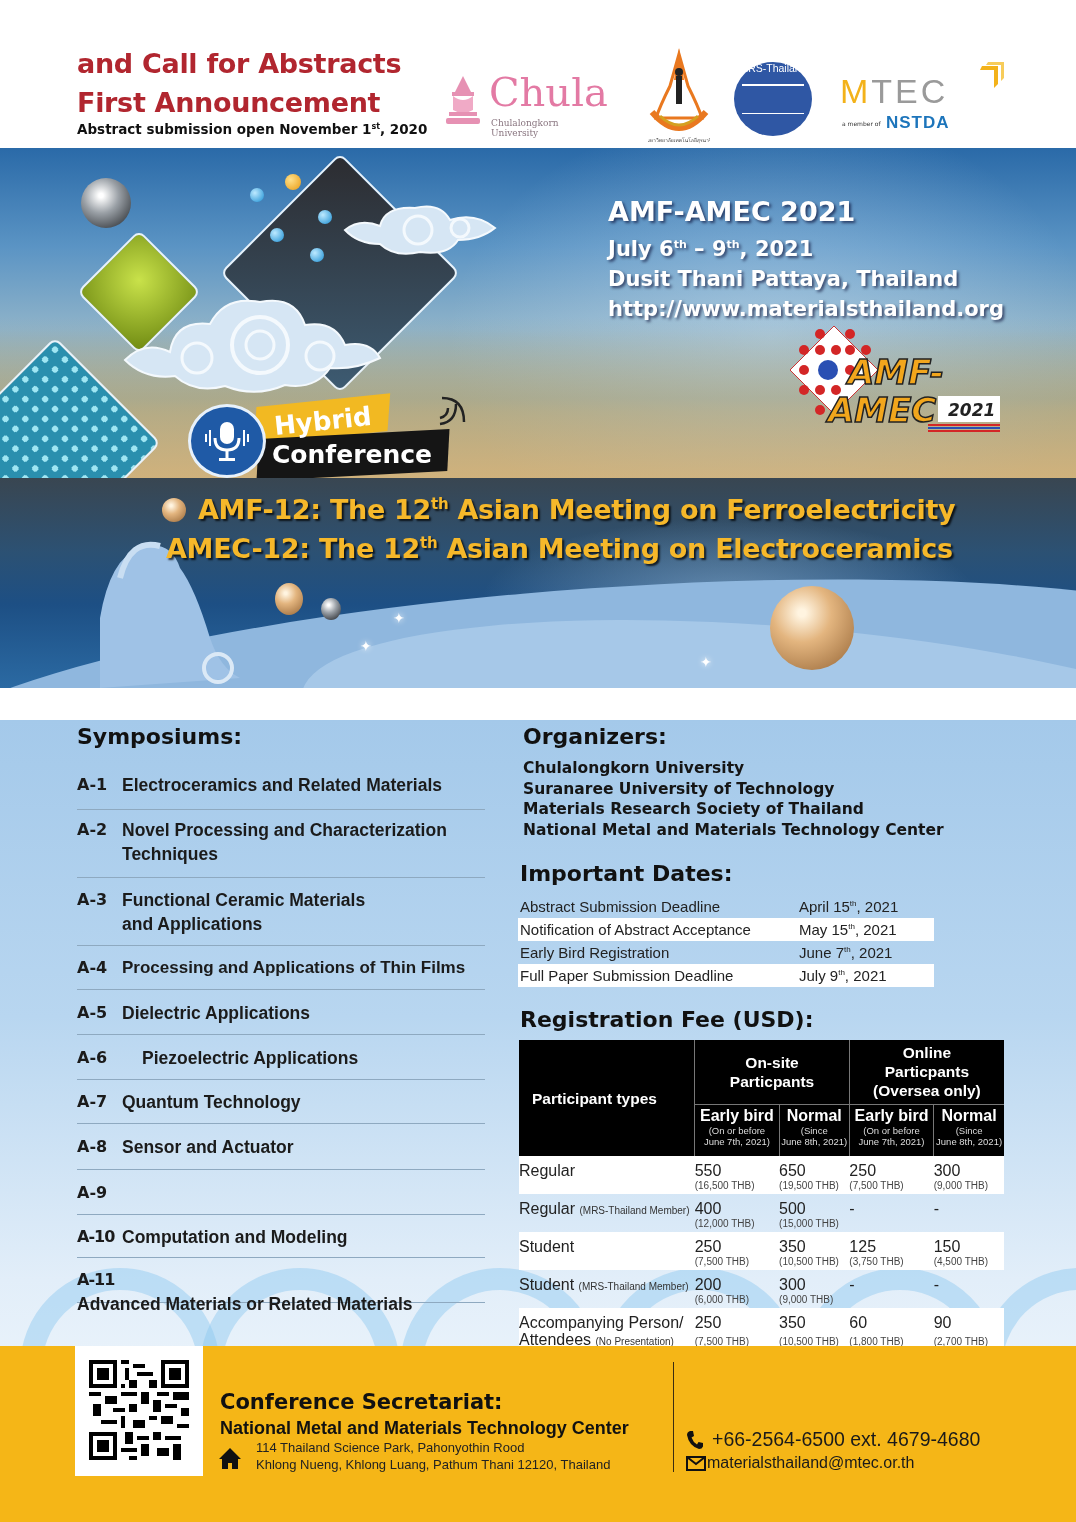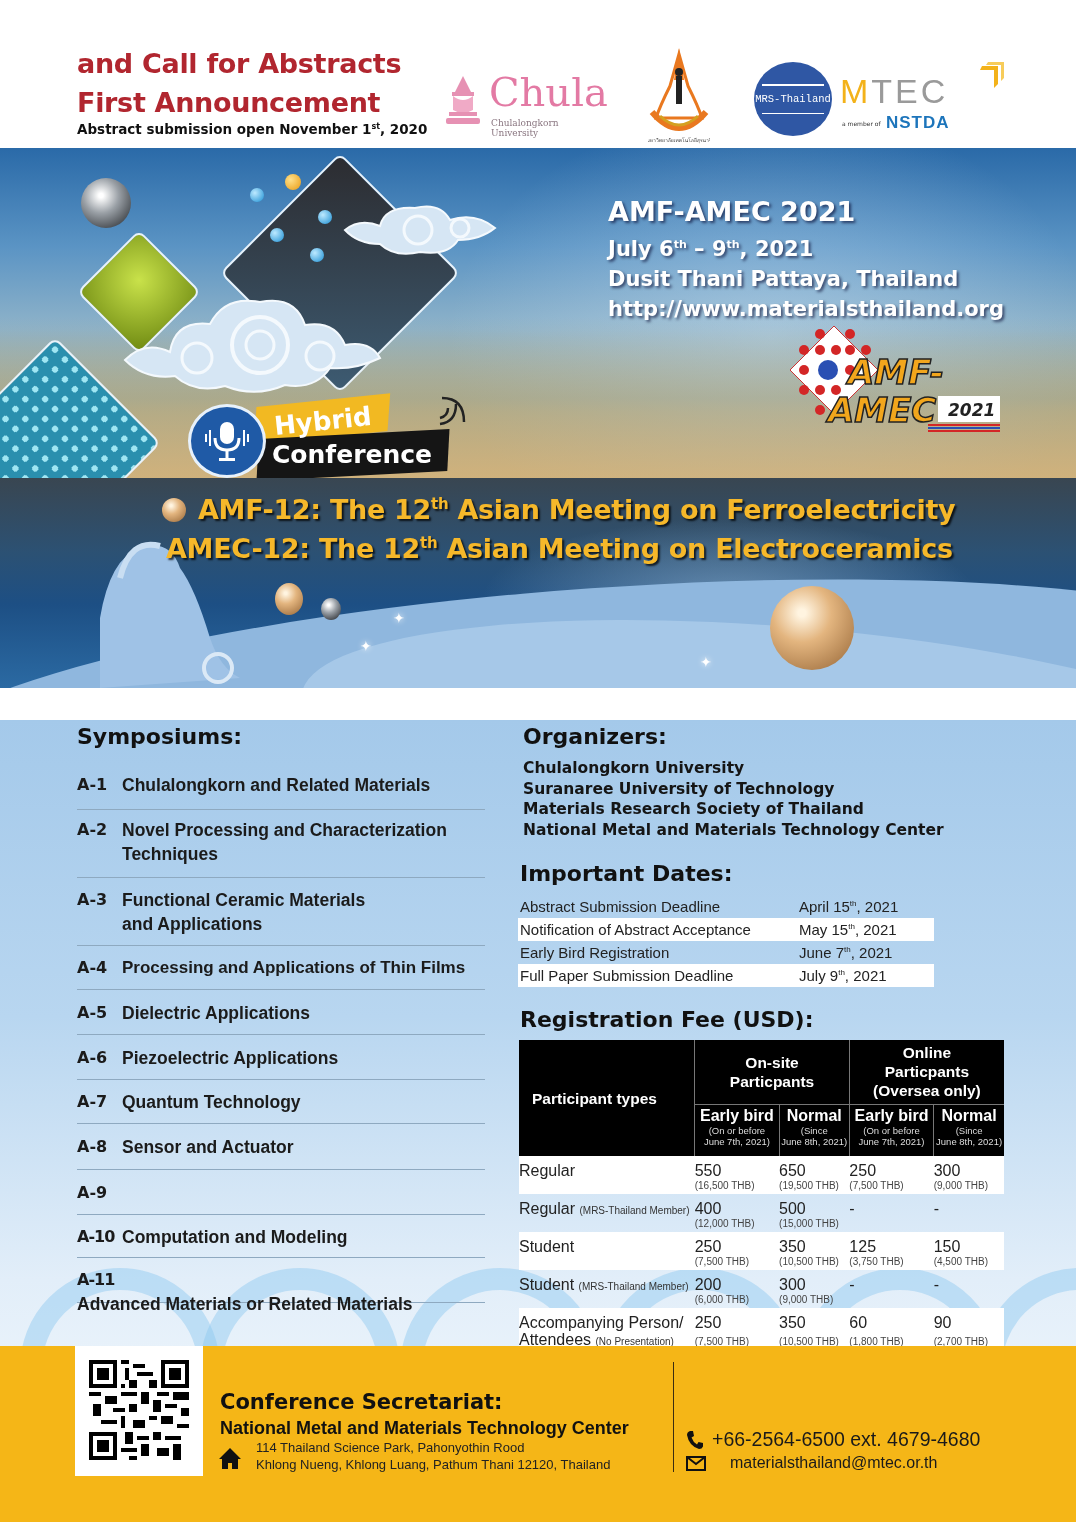--- a/index.html
+++ b/index.html
@@ -10,21 +10,21 @@
   .header { position: absolute; left: 0; top: 0; width: 1076px; height: 148px; background: #fff; }
   .ann-title { position: absolute; left: 77px; top: 44px; color: #b1262f; font-family: "DejaVu Sans", sans-serif; font-weight: bold; font-size: 27px; line-height: 39px; letter-spacing: -0.3px; }
   .ann-sub { position: absolute; left: 77px; top: 121px; font-weight: bold; font-size: 13.5px; color: #111; }
   .ann-sub sup { font-size: 8px; }
 
   .logo-chula { position: absolute; left: 443px; top: 70px; width: 165px; height: 64px; }
   .chula-emblem { position: absolute; left: 0; top: 4px; width: 40px; height: 56px; }
   .chula-word { position: absolute; left: 46px; top: 0px; font-family: "DejaVu Serif", serif; font-size: 40px; color: #e37aa4; line-height: 44px; }
   .chula-sub { position: absolute; left: 48px; top: 48px; font-family: "DejaVu Serif", serif; font-size: 9px; color: #8a7680; }
   .logo-sut { position: absolute; left: 648px; top: 46px; width: 62px; height: 100px; }
-  .logo-mrs { position: absolute; left: 734px; top: 62px; width: 78px; height: 74px; border-radius: 50%; background: #2f57a4; display: flex; align-items: center; justify-content: center; color: #fff; font-family: Liberation Mono, monospace; font-size: 10.5px; margin-left: 20px; }
+  .logo-mrs { position: absolute; left: 734px; top: 62px; width: 78px; height: 74px; border-radius: 50%; background: #2f57a4; display: flex; justify-content: center; color: #fff; font-family: Liberation Sans, sans-serif; font-size: 10.5px; }
   .logo-mrs::before, .logo-mrs::after { content: ""; position: absolute; left: 8px; right: 8px; height: 1.5px; background: #fff; }
   .logo-mrs::before { top: 22px; } .logo-mrs::after { bottom: 22px; }
   .logo-mtec { position: absolute; left: 838px; top: 62px; width: 170px; height: 72px; }
   .mtec-word { position: absolute; left: 2px; top: 12px; font-family: "Liberation Sans", sans-serif; font-size: 34px; letter-spacing: 3px; line-height: 34px; }
   .mtec-word .m { color: #f3b21a; } .mtec-word .t { color: #9a9a9a; }
   .mtec-arrow { position: absolute; left: 142px; top: 0; width: 24px; height: 30px; }
   .mtec-member { position: absolute; left: 4px; top: 58px; font-size: 6px; color: #333; }
   .mtec-nstda { position: absolute; left: 48px; top: 51px; font-family: "Liberation Sans", sans-serif; font-weight: bold; font-size: 17px; color: #1d75bb; letter-spacing: 1px; }
 
   
@@ -109,21 +109,21 @@
 
   
   .footer { position: absolute; left: 0; top: 1346px; width: 1076px; height: 176px; background: #f5b617; }
   .qr { position: absolute; left: 75px; top: 0; width: 128px; height: 130px; background: #fff; padding: 14px 14px; }
   .sec-h { position: absolute; left: 220px; top: 44px; font-weight: bold; font-size: 21px; color: #111; }
   .sec-org { position: absolute; left: 220px; top: 72px; font-family: "Liberation Sans", sans-serif; font-weight: bold; font-size: 18px; color: #111; }
   .sec-addr { position: absolute; left: 256px; top: 93px; font-family: "Liberation Sans", sans-serif; font-size: 13px; color: #222; line-height: 17px; }
   .home-icon { position: absolute; left: 218px; top: 100px; width: 24px; height: 24px; }
   .vdiv { position: absolute; left: 673px; top: 16px; width: 1px; height: 110px; background: #3a2c10; }
   .phone { position: absolute; left: 686px; top: 82px; font-family: "Liberation Sans", sans-serif; font-size: 19.5px; color: #1a1a1a; display: flex; align-items: center; gap: 8px; }
-  .mail { position: absolute; left: 686px; top: 108px; font-family: "Liberation Sans", sans-serif; font-size: 16px; color: #1a1a1a; display: flex; align-items: center; gap: 24px; }
+  .mail { position: absolute; left: 686px; top: 108px; font-family: "Liberation Sans", sans-serif; font-size: 16px; color: #1a1a1a; display: flex; align-items: center; gap: 1px; }
 </style>
 </head>
 <body>
 
 <div class="header">
   <div class="ann-title">
     <div>and Call for Abstracts</div>
     <div>First Announcement</div>
   </div>
   <div class="ann-sub"><span>Abstract submission open November 1</span><sup>st</sup><span>, 2020</span></div>
@@ -278,39 +278,39 @@
   <div class="ripple" style="left:200px;"></div>
   <div class="ripple" style="left:400px;"></div>
   <div class="ripple" style="left:600px;"></div>
   <div class="ripple" style="left:800px;"></div>
   <div class="ripple" style="left:980px;"></div>
 
   <div class="h-sec sym-h">Symposiums:</div>
   <div class="sym-list">
     <div class="sym-item" style="height:50px;padding-top:13px;">
         <span class="sym-code">A-1</span>
-        <span>Chulalongkorn and Related Materials</span>
+        <span>Electroceramics and Related Materials</span>
       </div>
     <div class="sym-item" style="height:68px;padding-top:8px;">
         <span class="sym-code">A-2</span>
         <span>Novel Processing and Characterization Techniques</span>
       </div>
     <div class="sym-item" style="height:68px;padding-top:10px;">
         <span class="sym-code">A-3</span>
         <span style="width:260px;">Functional Ceramic Materials and Applications</span>
       </div>
     <div class="sym-item" style="height:44px;padding-top:10px;font-size:17px;">
         <span class="sym-code">A-4</span>
         <span>Processing and Applications of Thin Films</span>
       </div>
     <div class="sym-item" style="height:45px;padding-top:11px;">
         <span class="sym-code">A-5</span>
         <span>Dielectric Applications</span>
       </div>
-    <div class="sym-item" style="height:45px;padding-top:11px;">
+    <div class="sym-item" style="height:45px;padding-top:11px;gap:20px;">
         <span class="sym-code">A-6</span>
         <span>Piezoelectric Applications</span>
       </div>
     <div class="sym-item" style="height:44px;padding-top:10px;">
         <span class="sym-code">A-7</span>
         <span>Quantum Technology</span>
       </div>
     <div class="sym-item" style="height:46px;padding-top:11px;">
         <span class="sym-code">A-8</span>
         <span>Sensor and Actuator</span>

